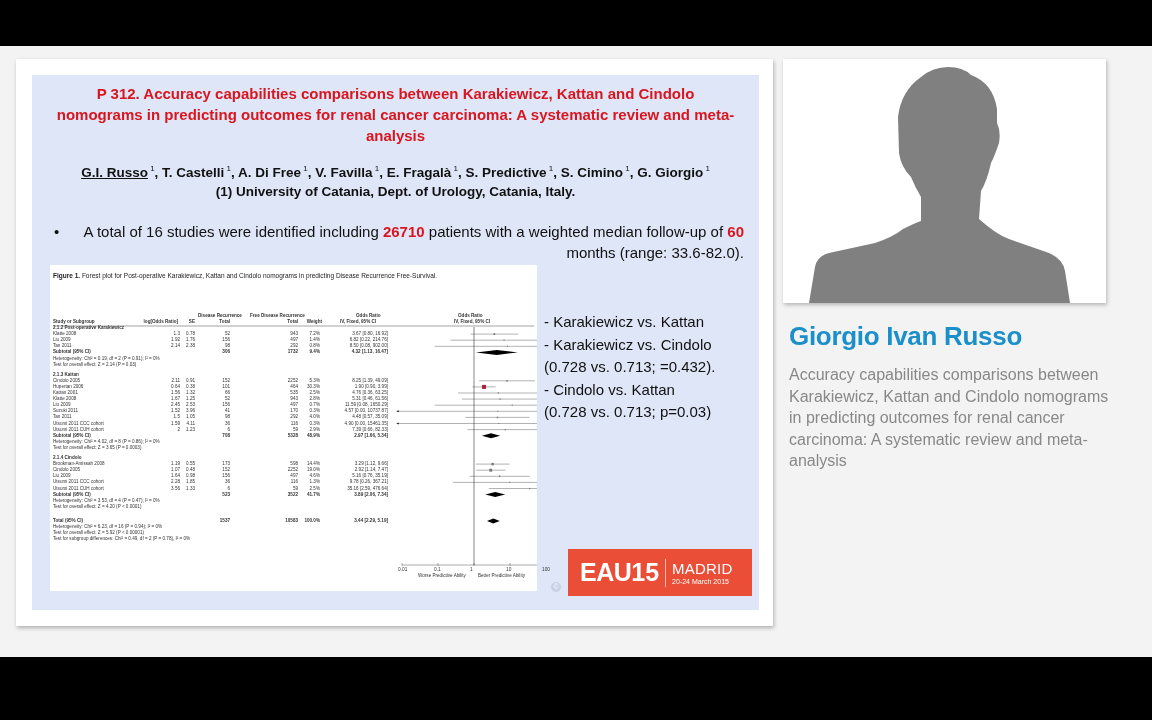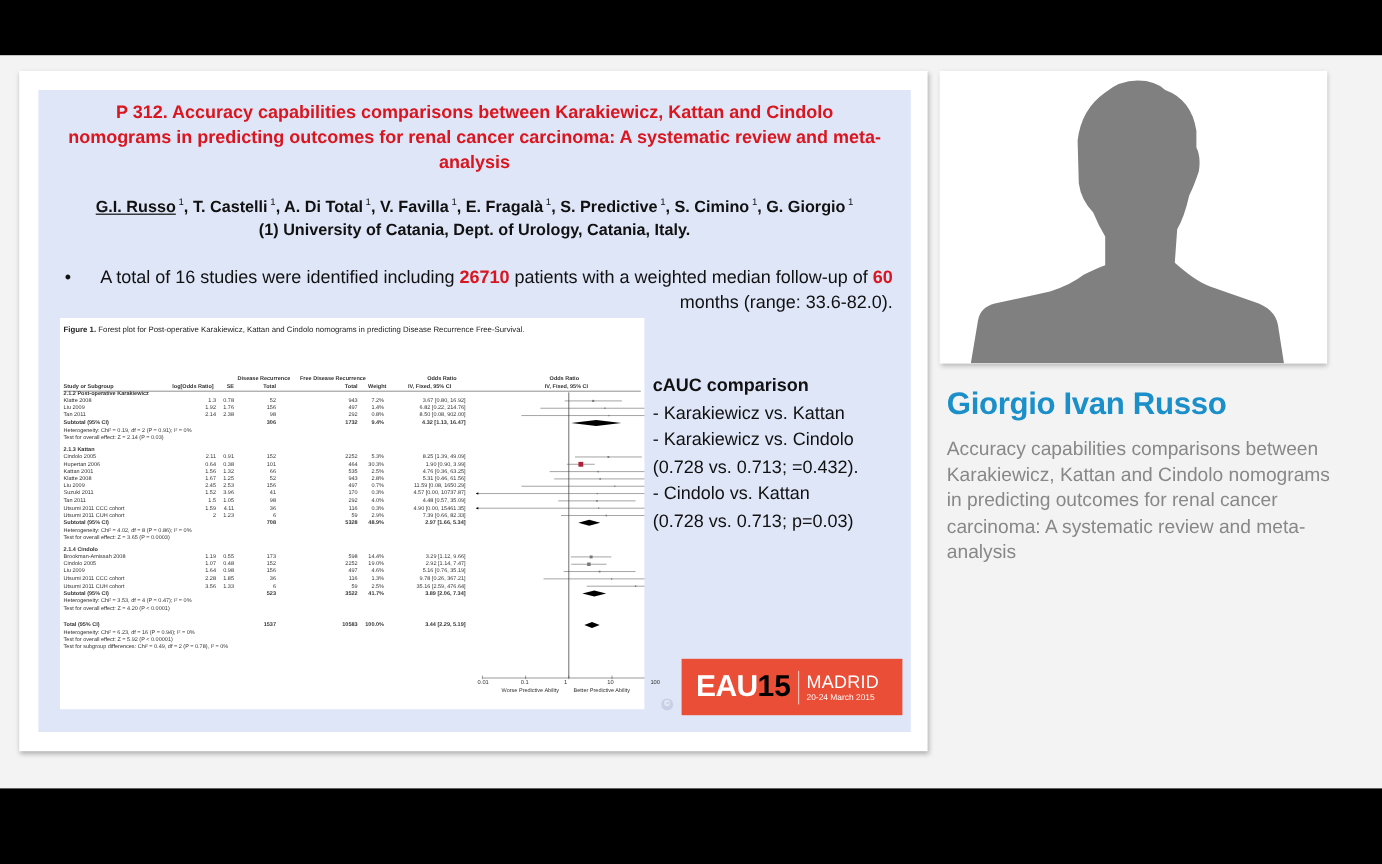--- a/index.html
+++ b/index.html
@@ -33,21 +33,21 @@
   .fp .bold { font-weight: bold; }
   .plot-svg { position: absolute; left: 0; top: 0; }
 
   
   .cauc { position: absolute; left: 512px; top: 236px; width: 210px; color: #111; font-size: 15px; line-height: 22.5px; }
   .cauc .head { font-weight: bold; margin-bottom: 0px; }
 
   .eau-logo { position: absolute; left: 536px; top: 474px; width: 184px; height: 47px; background: #ea4e37;
     color: #fff; display: flex; align-items: center; padding-left: 12px; }
   .eau-logo .eau { font-size: 25px; font-weight: bold; letter-spacing: -0.5px; }
-  .eau-logo .yr { font-size: 25px; font-weight: bold; color: #000000; }
+  .eau-logo .yr { font-size: 25px; font-weight: bold; color: #ffffff; }
   .eau-logo .sep { width: 1px; height: 28px; background: #f6c0b4; margin: 0 6px; }
   .eau-logo .city { display: flex; flex-direction: column; line-height: 1; }
   .eau-logo .madrid { font-size: 15px; letter-spacing: 0.2px; }
   .eau-logo .dates { font-size: 7px; margin-top: 2px; }
   .copyright { position: absolute; left: 519px; top: 507px; width: 10px; height: 10px; border-radius: 50%;
     background: #c8d0e6; color: #fff; font-size: 7px; text-align: center; line-height: 10px; }
 
   
   .photo-card { position: absolute; left: 783px; top: 13px; width: 323px; height: 244px; background: #fff;
     box-shadow: 1px 2px 4px rgba(0,0,0,0.25); overflow: hidden; }
@@ -58,21 +58,21 @@
 <body>
 
 <div class="stage">
 
   <div class="slide-card">
     <div class="slide-inner">
 
       <div class="poster-title">P 312. Accuracy capabilities comparisons between Karakiewicz, Kattan and Cindolo nomograms in predicting outcomes for renal cancer carcinoma: A systematic review and meta-analysis</div>
 
       <div class="authors">
-        <div id="author-line"><span class="lead">G.I. Russo</span><sup> 1</sup>, <span>T. Castelli</span><sup> 1</sup>, <span>A. Di Total</span><sup> 1</sup>, <span>V. Favilla</span><sup> 1</sup>, <span>E. Fragalà</span><sup> 1</sup>, <span>S. Predictive</span><sup> 1</sup>, <span>S. Cimino</span><sup> 1</sup>, <span>G. Giorgio</span><sup> 1</sup></div>
+        <div id="author-line"><span class="lead">G.I. Russo</span><sup> 1</sup>, <span>T. Castelli</span><sup> 1</sup>, <span>A. Di Free</span><sup> 1</sup>, <span>V. Favilla</span><sup> 1</sup>, <span>E. Fragalà</span><sup> 1</sup>, <span>S. Predictive</span><sup> 1</sup>, <span>S. Cimino</span><sup> 1</sup>, <span>G. Giorgio</span><sup> 1</sup></div>
         <div>(1) University of Catania, Dept. of Urology, Catania, Italy.</div>
       </div>
 
       <div class="bullet">
         <span class="dot">•</span>
         <span class="txt"><span>A total of 16 studies were identified including </span><span class="hl">26710</span><span> patients with a weighted median follow-up of </span><span class="hl">60</span><span> months (range: 33.6-82.0).</span></span>
       </div>
 
       <div class="figure">
         <div class="fig-caption"><b>Figure 1.</b><span> Forest plot for Post-operative Karakiewicz, Kattan and Cindolo nomograms in predicting Disease Recurrence Free-Survival.</span></div>
@@ -301,21 +301,20 @@
               <line x1="352" y1="298" x2="352" y2="301" stroke="#555" stroke-width="0.5"></line>
               <line x1="388" y1="298" x2="388" y2="301" stroke="#555" stroke-width="0.5"></line>
               <line x1="424" y1="298" x2="424" y2="301" stroke="#555" stroke-width="0.5"></line>
               <line x1="460" y1="298" x2="460" y2="301" stroke="#555" stroke-width="0.5"></line>
               <line x1="496" y1="298" x2="496" y2="301" stroke="#555" stroke-width="0.5"></line>
             </svg>
           </div>
       </div>
 
       <div class="cauc">
-        <div class="head">cAUC comparison</div>
         <div>- Karakiewicz  vs.  Kattan</div>
         <div>- Karakiewicz  vs.  Cindolo</div>
         <div>(0.728 vs. 0.713; =0.432).</div>
         <div>- Cindolo vs. Kattan</div>
         <div>(0.728 vs. 0.713; p=0.03)</div>
       </div>
 
       <div class="copyright">©</div>
 
       <div class="eau-logo">

